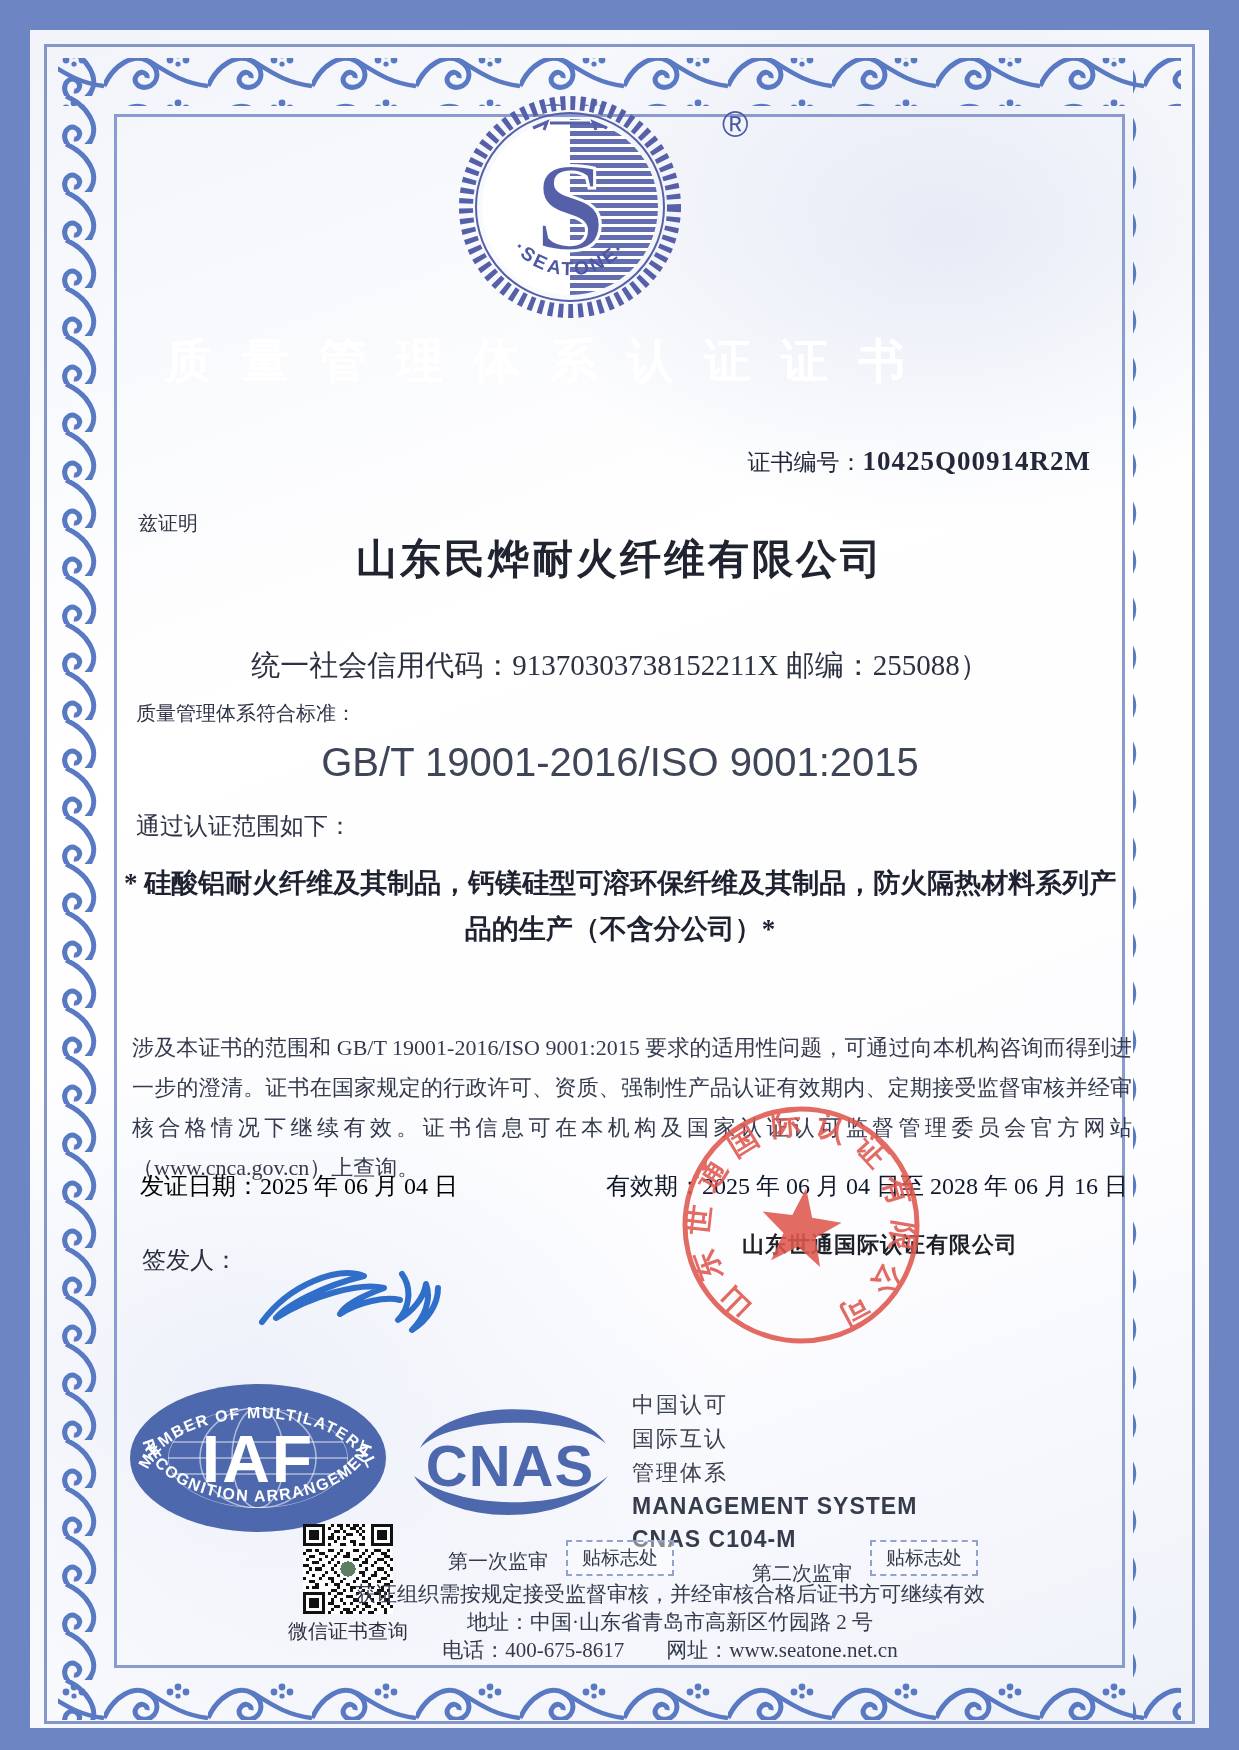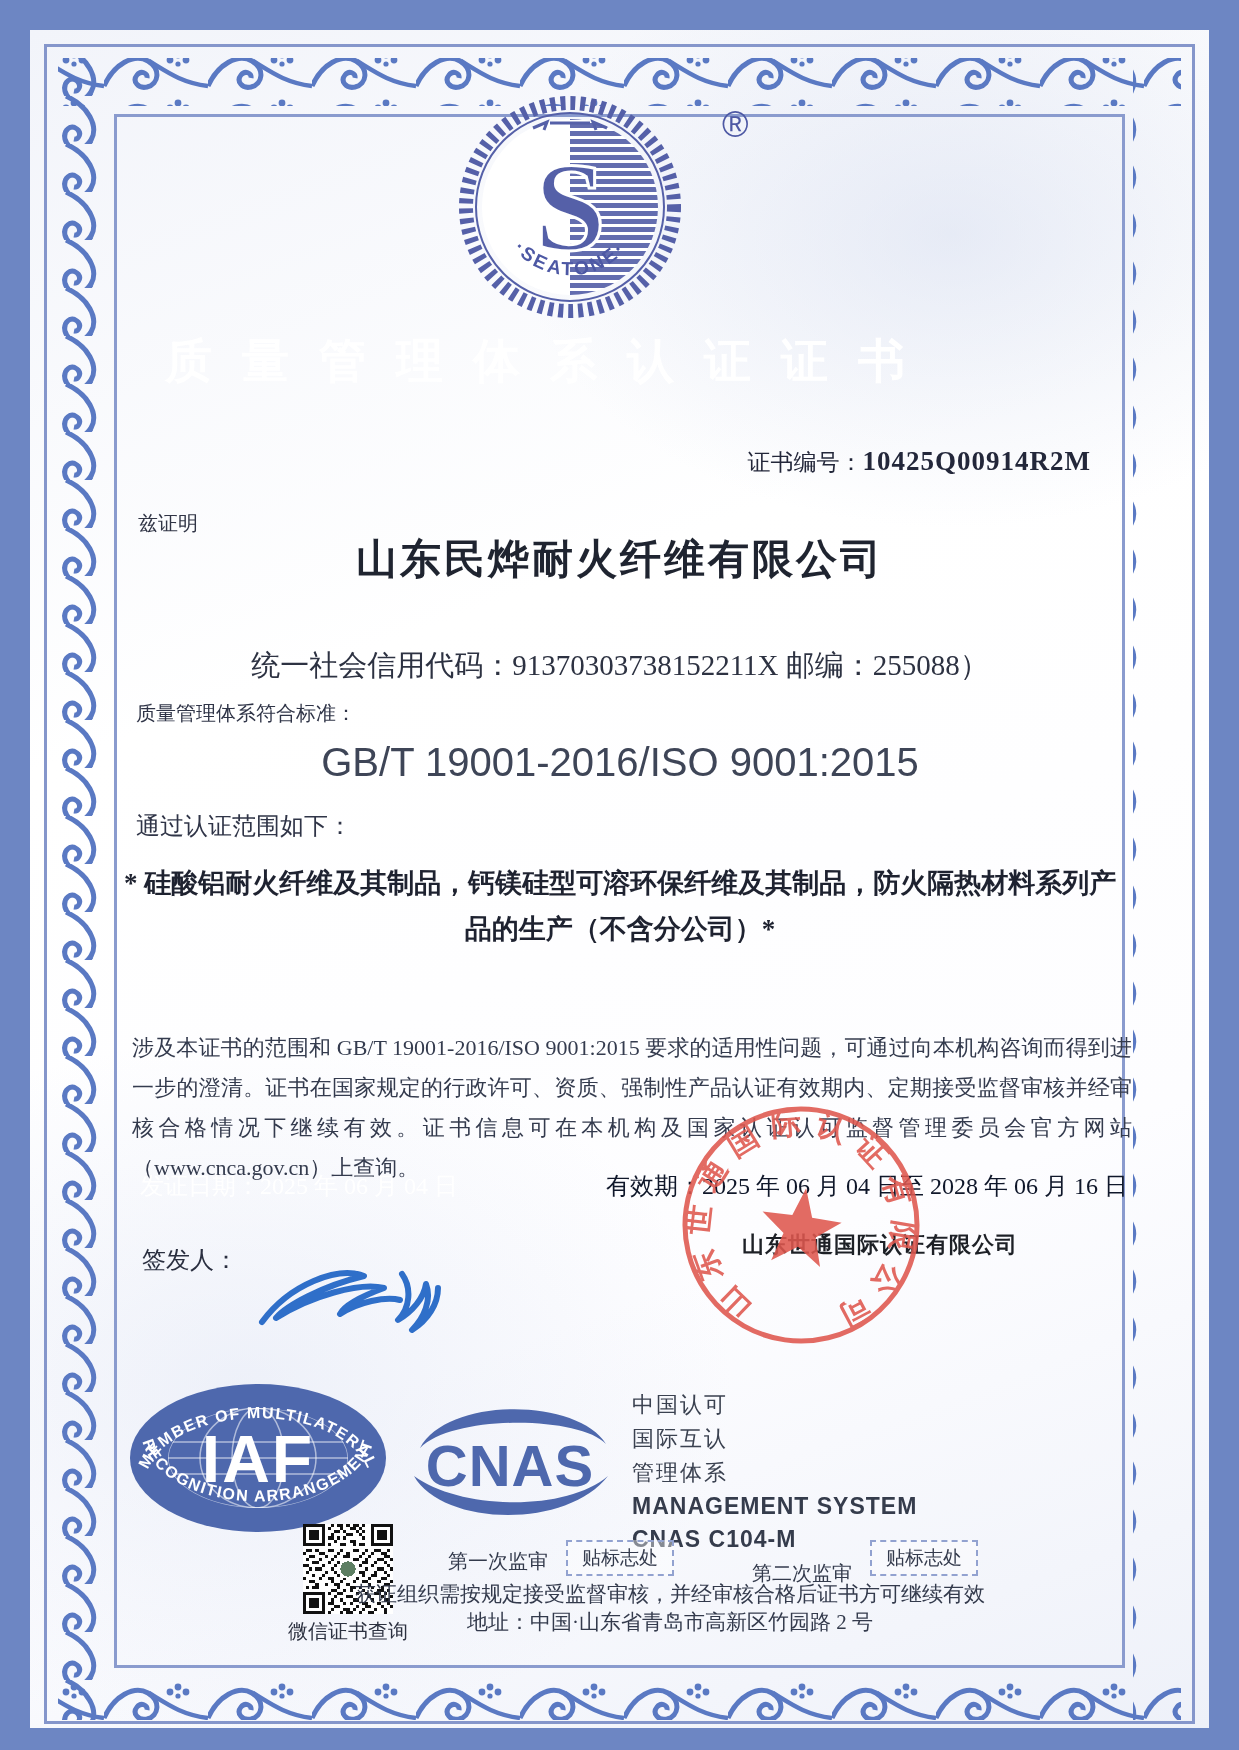--- a/index.html
+++ b/index.html
@@ -37,21 +37,21 @@
   .addr2 { top:646px; font-size:29px; color:#2d3242; }
 
   .std-label { left:136px; top:700px; font-size:20px; color:#2f3447; }
   .standard { top:740px; font-size:40px; color:#3e4557; font-family:"Liberation Sans","DejaVu Sans",sans-serif; }
   .scope-label { left:136px; top:810px; font-size:24px; color:#2f3447; }
   .scope { top:860px; font-size:27px; font-weight:bold; color:#1e2230; line-height:46px; }
 
   .disclaimer { left:132px; top:1028px; width:1000px; font-size:22px; line-height:40px;
                 text-align:justify; color:#343b4e; }
 
-  .date-issue { left:140px; top:1170px; font-size:24px; color:#ffffff; }
+  .date-issue { left:140px; top:1170px; font-size:24px; color:#000000; }
   .date-valid { left:606px; top:1170px; font-size:24px; color:#0f172a; }
 
   .signer { left:142px; top:1244px; font-size:24px; color:#2a2f40; }
   .sig-svg { left:252px; top:1256px; }
   .issuer { left:742px; top:1230px; font-size:22px; font-weight:bold; color:#1d2026; letter-spacing:1px; }
   .stamp-svg { left:666px; top:1080px; opacity:.88; }
 
   .iaf-svg { left:126px; top:1380px; }
   .cnas-svg { left:408px; top:1392px; }
   .cn-block { left:632px; top:1388px; color:#3a4150; }
@@ -269,13 +269,16 @@
   </svg>
   <div class="abs qr-caption">微信证书查询</div>
 
   <div class="abs audit-label a1">第一次监审</div>
   <div class="abs sticker-box s1">贴标志处</div>
   <div class="abs audit-label a2">第二次监审</div>
   <div class="abs sticker-box s2">贴标志处</div>
 
   <div class="abs foot-col note">获证组织需按规定接受监督审核，并经审核合格后证书方可继续有效</div>
   <div class="abs foot-col org-addr">地址：中国·山东省青岛市高新区竹园路 2 号</div>
+  <div class="abs foot-col phone-row">
+    <span>电话：</span><span class="mono">400-675-8617</span><span class="gap"></span><span>网址：</span><span class="mono">www.seatone.net.cn</span>
+  </div>
 </div>
 
 </body></html>

